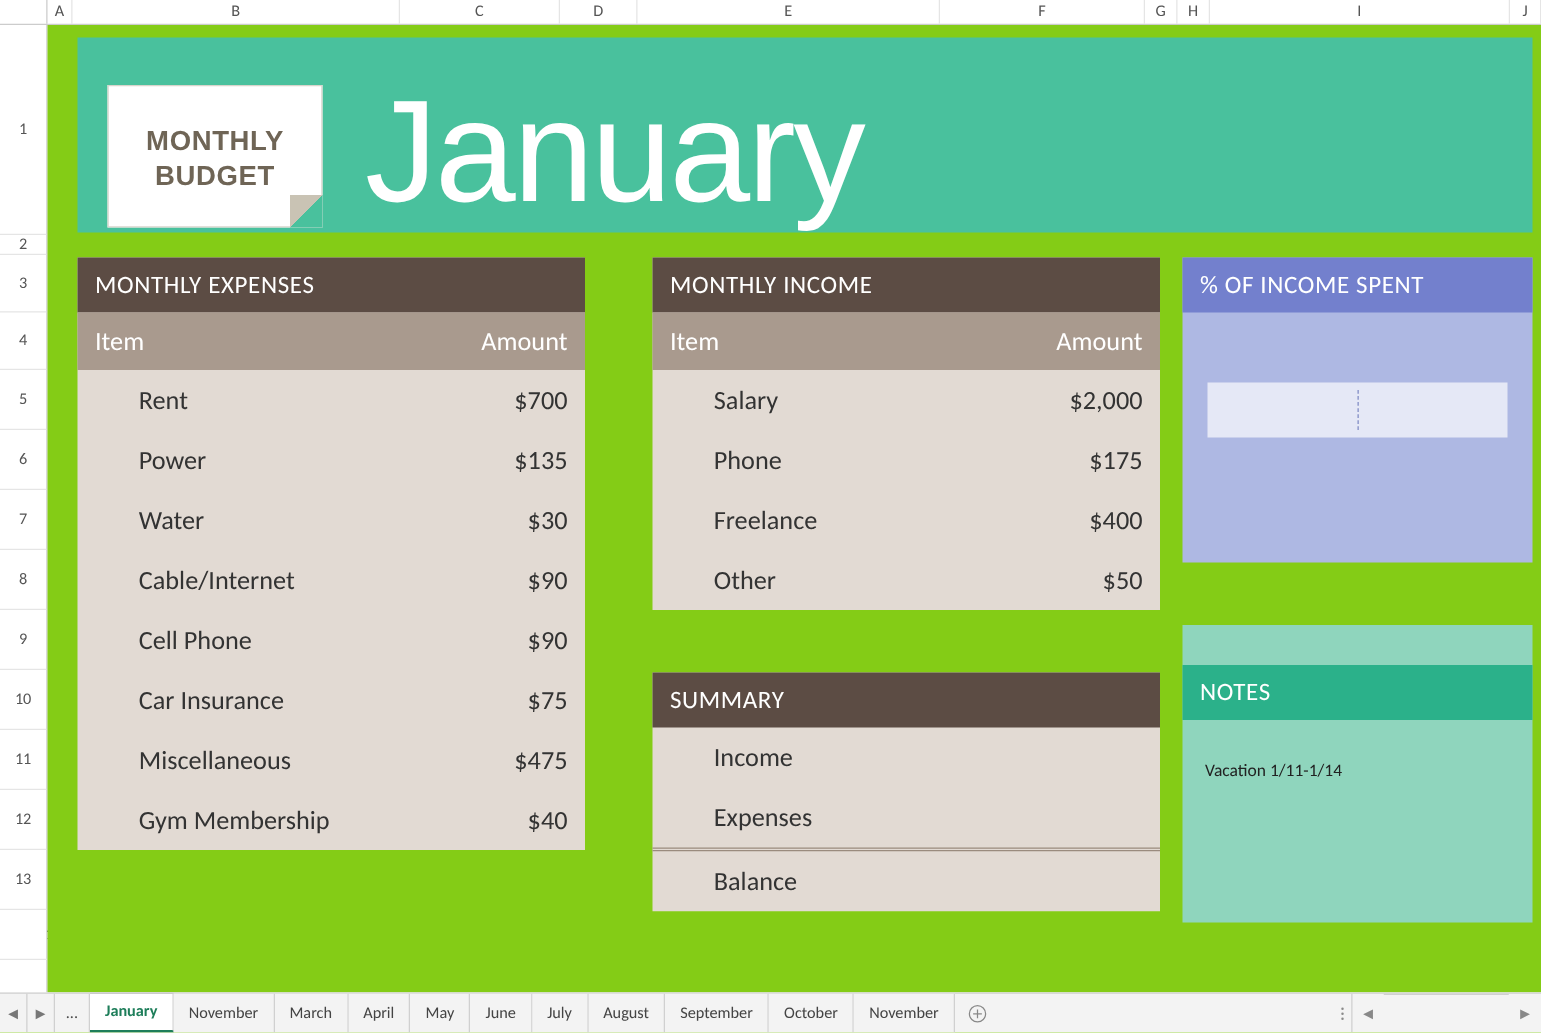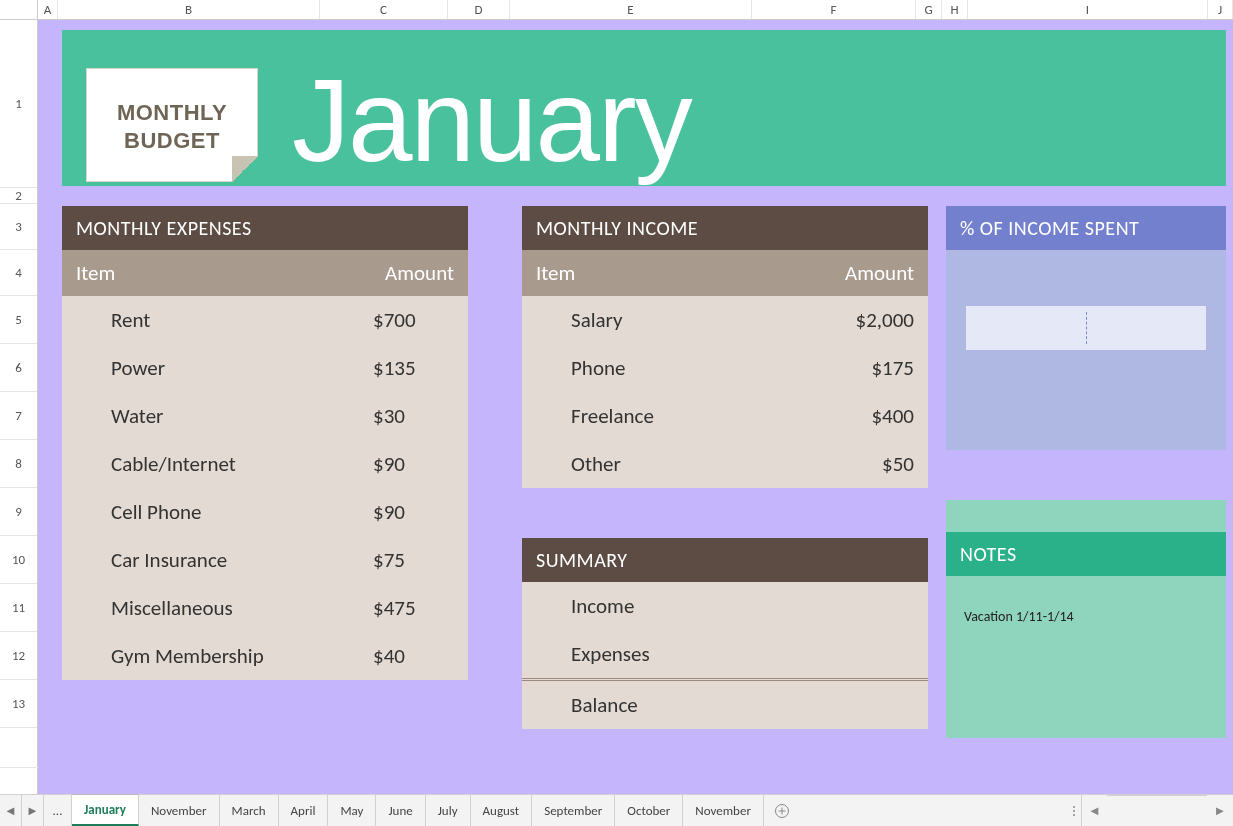--- a/index.html
+++ b/index.html
@@ -6,21 +6,21 @@
   body { font-family: "Segoe UI", Calibri, Arial, sans-serif; background: #fff; width: 1233px; height: 826px; overflow: hidden; position: relative; }
 
   
   .col-headers { position: absolute; top: 0; left: 0; width: 1233px; height: 20px; display: flex; background: #fff; font-size: 13px; color: #555; border-bottom: 1px solid #ccc; }
   .row-headers { position: absolute; top: 20px; left: 0; width: 38px; bottom: 32px; display: flex; flex-direction: column; background: #fff; font-size: 13px; color: #555; border-right: 1px solid #ccc; }
   .corner { position: absolute; top: 0; left: 0; width: 38px; height: 20px; background: #fff; border-right: 1px solid #ccc; border-bottom: 1px solid #ccc; }
   .corner::after { content:""; position:absolute; right:2px; bottom:2px; width:0; height:0; border-left:10px solid transparent; border-bottom:10px solid #b7b7b7; }
   .ch { text-align: center; border-right: 1px solid #e5e5e5; line-height: 20px; }
   .rh { text-align: center; border-bottom: 1px solid #e5e5e5; display:flex; align-items:center; justify-content:center; }
 
-  .sheet { position: absolute; top: 20px; left: 38px; right: 0; bottom: 32px; background: #c4b5fd; text-decoration: underline; }
+  .sheet { position: absolute; top: 20px; left: 38px; right: 0; bottom: 32px; background: #84cc16; text-decoration: underline; }
 
   
   .banner { position: absolute; left: 24px; top: 10px; width: 1164px; height: 156px; background: #49c19d; }
   .sticky { position: absolute; left: 24px; top: 38px; width: 172px; height: 114px; background: #fff; border: 1px solid #d8d5cc; }
   .sticky .txt { text-align: center; font-weight: 700; color: #6f6556; font-size: 22px; line-height: 28px; padding-top: 30px; letter-spacing: 0.5px; font-family: "Segoe UI Semibold","Segoe UI",sans-serif; }
   .sticky .fold { position: absolute; right: -1px; bottom: -1px; width: 26px; height: 26px; background: linear-gradient(135deg, #c9c3b4 0 50%, transparent 50%); }
   .sticky .fold::after{content:"";position:absolute;left:0;top:0;width:26px;height:26px;background:linear-gradient(135deg,transparent 0 50%, #49c19d 50%);}  
   .month { position: absolute; left: 230px; top: 24px; font-size: 116px; color: #fff; font-weight: 300; font-family: "Segoe UI Light","Segoe UI",sans-serif; letter-spacing: -2px; }
 
   
@@ -30,21 +30,21 @@
   .card .subhead > div { padding: 10px 14px; }
   .card .rows { }
   .card .row { display: flex; font-size: 21px; color: #333; padding-left: 35px; }
   .card .row > div { padding: 11px 14px; }
 
   
   #expenses { left: 24px; top: 186px; width: 406px; }
   #expenses .subhead .c1 { width: 288px; }
   #expenses .subhead .c2 { width: 118px; text-align: right; }
   #expenses .row .c1 { width: 288px; }
-  #expenses .row .c2 { width: 118px; text-align: left; }
+  #expenses .row .c2 { width: 118px; text-align: right; }
 
   
   #income { left: 484px; top: 186px; width: 406px; }
   #income .subhead .c1 { width: 268px; }
   #income .subhead .c2 { width: 138px; text-align: right; }
   #income .row .c1 { width: 268px; }
   #income .row .c2 { width: 138px; text-align: right; }
 
   
   #summary { left: 484px; top: 518px; width: 406px; }

